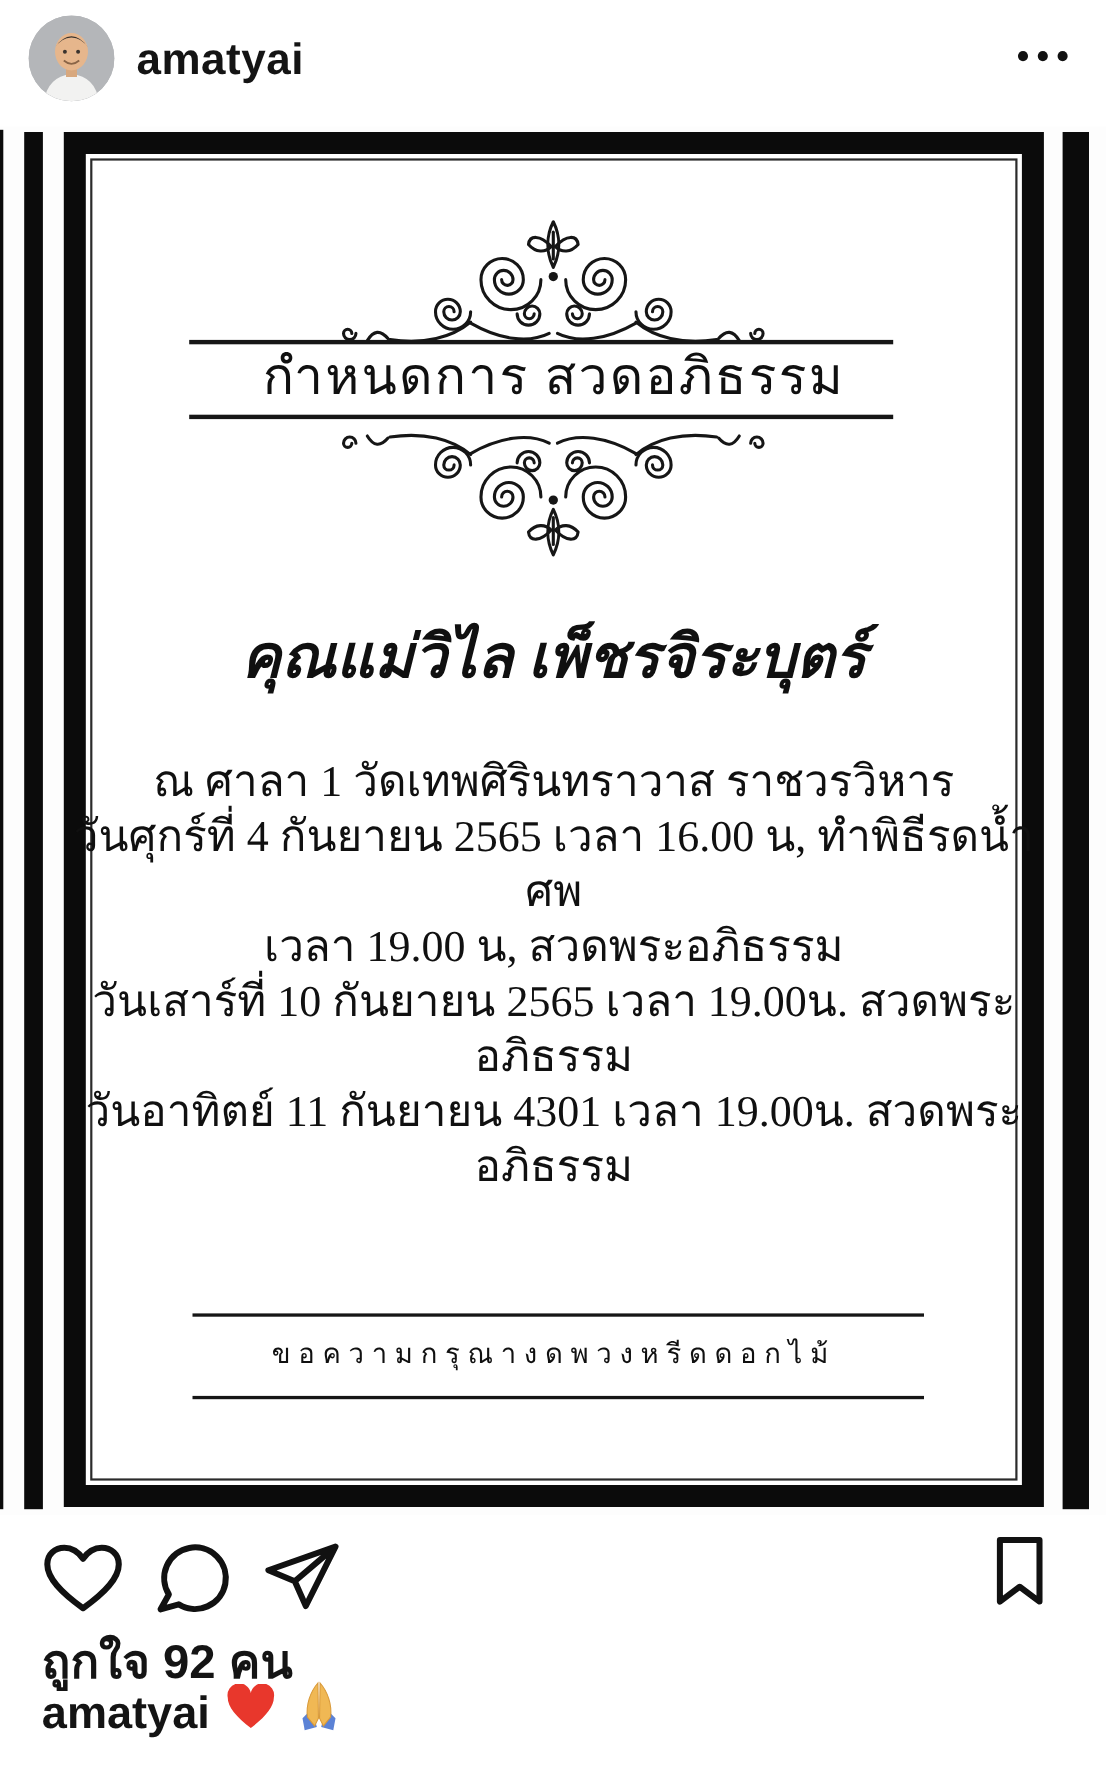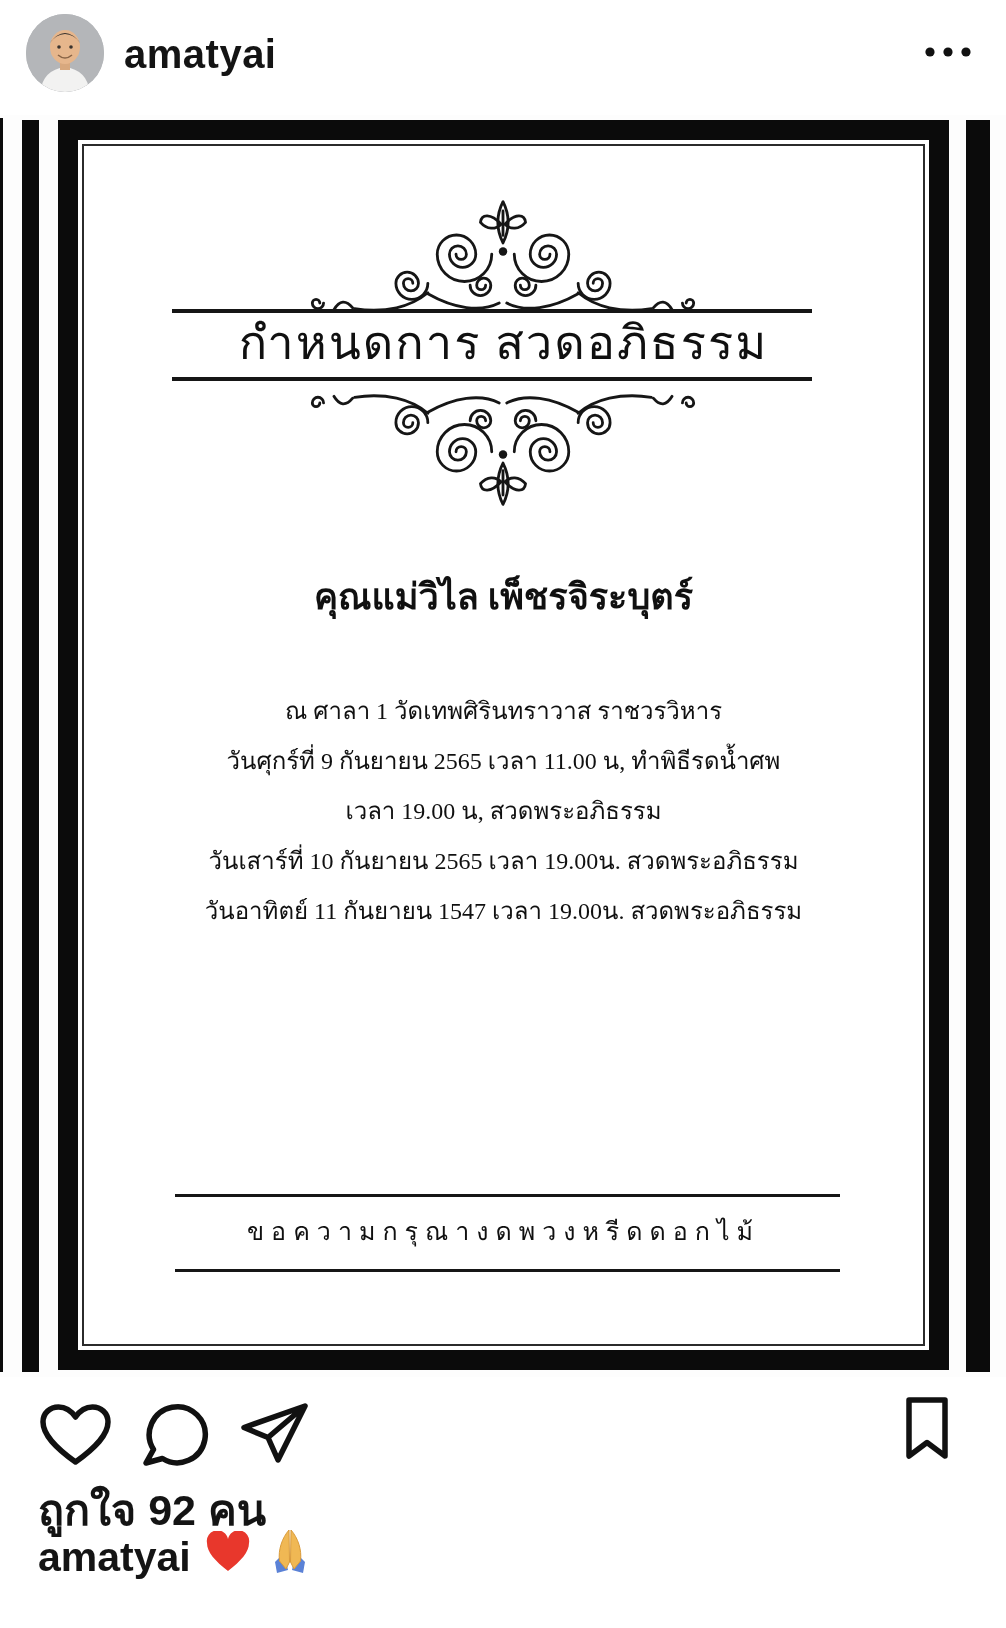--- a/index.html
+++ b/index.html
@@ -21,22 +21,22 @@
   .card-frame{left:58px;top:5px;width:851px;height:1210px;border:20px solid #0b0b0b;background:#fff;}
   .card-inner-line{position:absolute;left:4px;top:4px;right:4px;bottom:4px;border:2px solid #2b2b2b;}
 
   .orn{left:283px;width:440px;height:124px;}
   .orn svg{width:100%;height:100%;}
   .orn.bottom{transform:scaleY(-1);}
   .rule{background:#161616;}
   .card-text{left:58px;width:891px;text-align:center;color:#101010;
              font-family:"Liberation Serif","DejaVu Serif",serif;}
   .card-title{top:312px;font-size:47px;line-height:62px;letter-spacing:2px;}
-  .card-name{top:568px;font-size:36px;font-weight:bold;line-height:58px;}
-  .card-body{top:686px;font-size:24px;line-height:50px;}
+  .card-name{top:568px;font-size:54px;font-weight:bold;line-height:58px;font-style:italic;}
+  .card-body{top:686px;font-size:40px;line-height:50px;}
   .card-note{top:1206px;font-size:25px;letter-spacing:7px;line-height:52px;}
 
   
   .icon-btn{cursor:pointer;}
   .icon-btn svg{display:block;}
   .likes{left:38px;top:1476px;font-size:43px;font-weight:bold;}
   .caption{left:38px;top:1528px;font-size:41px;display:flex;align-items:center;gap:14px;}
   .caption .cap-user{font-weight:bold;}
   .emoji{display:inline-block;vertical-align:middle;}
 </style>
@@ -128,24 +128,24 @@
     <div class="abs orn bottom" style="top:271px;">
       <svg>
           <use href="#ornament"></use>
         </svg>
     </div>
 
     <div class="abs card-text card-name" style="top:453px;">คุณแม่วิไล เพ็ชรจิระบุตร์</div>
 
     <div class="abs card-text card-body" style="top:571px;">
       <div>ณ ศาลา 1 วัดเทพศิรินทราวาส ราชวรวิหาร</div>
-      <div>วันศุกร์ที่ 9 กันยายน 2565 เวลา 11.00 น, ทำพิธีรดน้ำศพ</div>
+      <div>วันศุกร์ที่ 4 กันยายน 2565 เวลา 16.00 น, ทำพิธีรดน้ำศพ</div>
       <div>เวลา 19.00 น, สวดพระอภิธรรม</div>
       <div>วันเสาร์ที่ 10 กันยายน 2565 เวลา 19.00น. สวดพระอภิธรรม</div>
-      <div>วันอาทิตย์ 11 กันยายน 1547 เวลา 19.00น. สวดพระอภิธรรม</div>
+      <div>วันอาทิตย์ 11 กันยายน 4301 เวลา 19.00น. สวดพระอภิธรรม</div>
     </div>
 
     <div class="abs rule" style="left:175px;top:1079px;width:665px;height:3px;"></div>
     <div class="abs card-text card-note" style="top:1091px;">ขอความกรุณางดพวงหรีดดอกไม้</div>
     <div class="abs rule" style="left:175px;top:1154px;width:665px;height:3px;"></div>
   </div>
 
   <div class="abs icon-btn" style="left:38px;top:1402px;">
     <svg viewBox="0 0 75 65" width="75" height="65">
       <path d="M37.5,60 C18,46 5,33 5,20 C5,11 12,5 20.5,5 C27,5 33,8.5 37.5,15 C42,8.5 48,5 54.5,5 C63,5 70,11 70,20 C70,33 57,46 37.5,60 Z" fill="none" stroke="#111" stroke-width="5.5" stroke-linejoin="round"></path>

